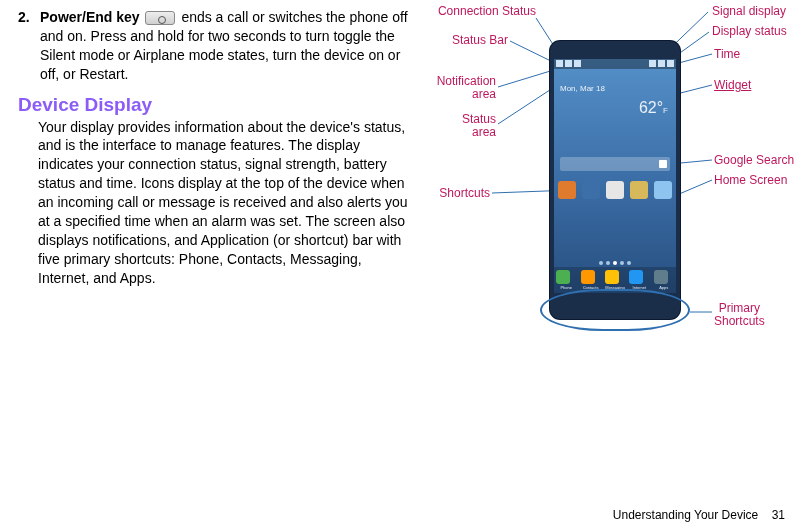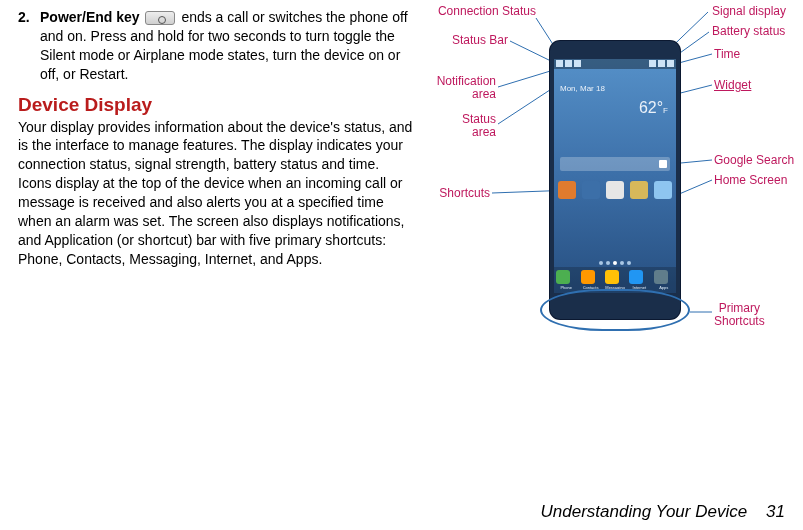--- a/index.html
+++ b/index.html
@@ -47,28 +47,29 @@
     position: absolute;
     left: 12px; top: 4px;
     width: 6px; height: 6px;
     border: 1px solid #555;
     border-radius: 50%;
   }
   .section-head {
     font-family: Arial, sans-serif;
     font-weight: bold;
     font-size: 19px;
-    color: #b91c1c;
+    color: #8b5cf6;
     margin-top: 10px;
     margin-bottom: 2px;
   }
   .para {
     font-size: 14px;
     line-height: 1.35;
     color: #000;
+    margin-left: 20px;
   }
 
   
   .diagram {
     position: absolute;
     left: 428px;
     top: 5px;
     width: 370px;
     height: 355px;
   }
@@ -196,22 +197,21 @@
     font-size: 34px;
     font-family: Arial, sans-serif;
     font-weight: 400;
     line-height: 1.1;
     pointer-events: none;
   }
   .footer {
     position: absolute;
     right: 18px;
     bottom: 8px;
-    font-size: 17px;
-    font-style: italic;
+    font-size: 12px;
   }
 </style>
 </head>
 <body>
 <div class="page">
 
 <div class="left-col">
   <div class="list-item">
     <div class="list-num">2.</div>
     <div class="list-body">
@@ -235,21 +235,21 @@
     <line x1="284" y1="80" x2="225" y2="95"></line>
     <line x1="70" y1="119" x2="160" y2="60"></line>
     <line x1="284" y1="155" x2="232" y2="160"></line>
     <line x1="64" y1="188" x2="145" y2="185"></line>
     <line x1="284" y1="175" x2="202" y2="210"></line>
     <line x1="262" y1="307" x2="284" y2="307"></line>
   </svg>
 
   <div class="callout left" style="left:0;top:6;width:108px;">Connection Status</div>
   <div class="callout right" style="left:284px;top:0;">Signal display</div>
-  <div class="callout right" style="left:284px;top:20px;">Battery status</div>
+  <div class="callout right" style="left:284px;top:20px;">Display status</div>
   <div class="callout left" style="left:0;top:29px;width:80px;">Status Bar</div>
   <div class="callout right" style="left:286px;top:43px;">Time</div>
   <div class="callout left" style="left:0;top:70px;width:68px;white-space:pre;">Notification
 area</div>
   <div class="callout right" style="left:286px;top:74px;text-decoration:underline;">Widget</div>
   <div class="callout left" style="left:0;top:108px;width:68px;white-space:pre;">Status
 area</div>
   <div class="callout right" style="left:286px;top:149px;">Google Search</div>
   <div class="callout left" style="left:0;top:182px;width:62px;">Shortcuts</div>
   <div class="callout right" style="left:286px;top:169px;">Home Screen</div>

